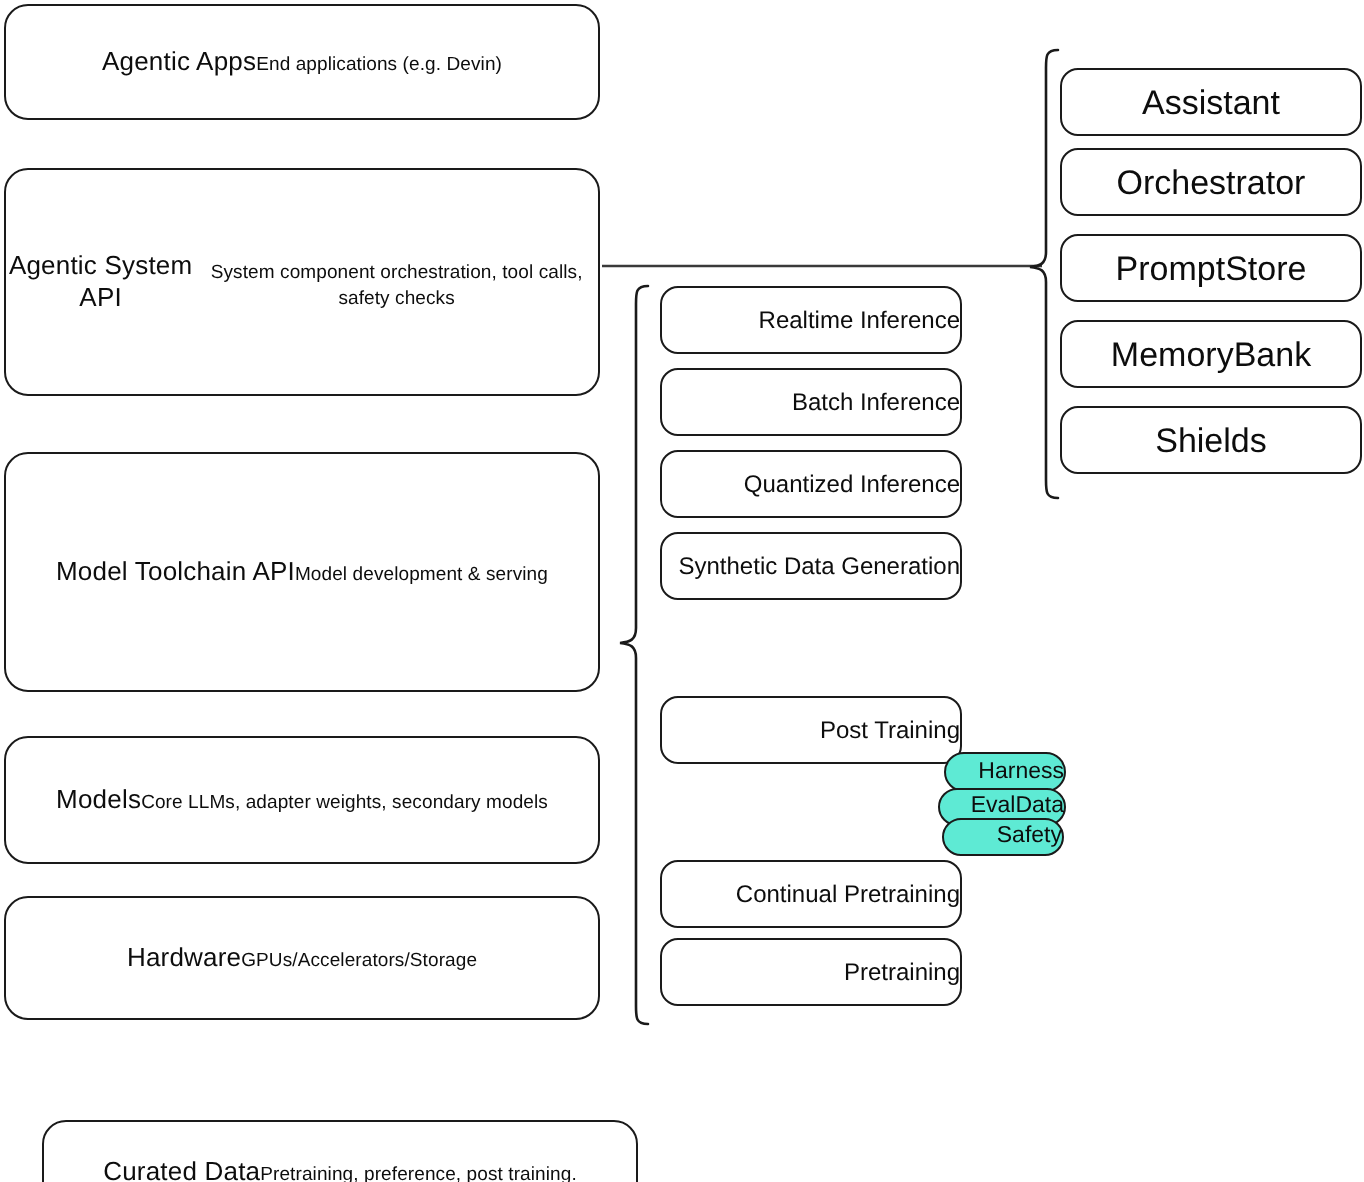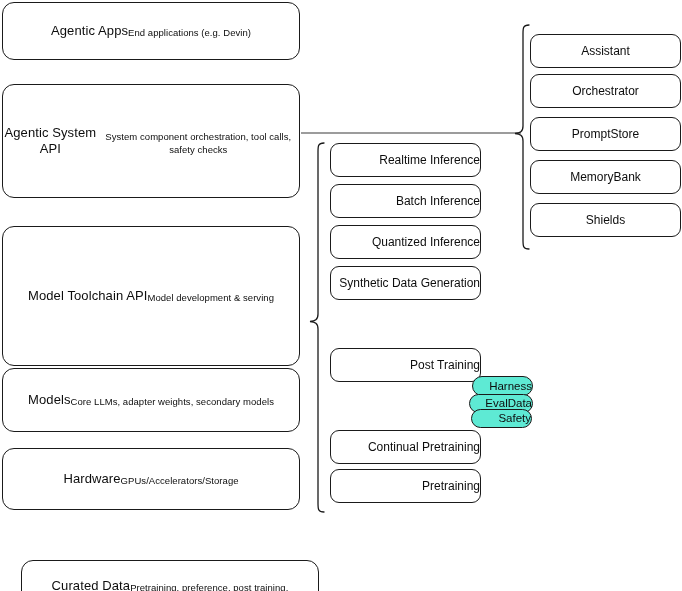--- a/index.html
+++ b/index.html
@@ -65,21 +65,21 @@
   }
 
   
   .right {
     left: 530px;
     width: 151px;
     height: 34px;
     border-radius: 9px;
   }
   .right .title {
-    font-size: 12px;
+    font-size: 17px;
     line-height: 15px;
   }
 
   
   .pill {
     position: absolute;
     box-sizing: border-box;
     border: 1.2px solid #1a1a1a;
     border-radius: 11px;
     background: #5eead4;
@@ -111,21 +111,21 @@
   <div class="box layer" style="top:2px;height:58px;">
     <div class="title">Agentic Apps</div>
     <div class="subtitle">End applications (e.g. Devin)</div>
   </div>
 
   <div class="box layer" style="top:84px;height:114px;">
     <div class="title">Agentic System API</div>
     <div class="subtitle">System component orchestration, tool calls, safety checks</div>
   </div>
 
-  <div class="box layer" style="top:226px;height:140px;">
+  <div class="box layer" style="top:226px;height:120px;">
     <div class="title">Model Toolchain API</div>
     <div class="subtitle">Model development &amp; serving</div>
   </div>
 
   <div class="box layer" style="top:368px;height:64px;">
     <div class="title">Models</div>
     <div class="subtitle">Core LLMs, adapter weights, secondary models</div>
   </div>
 
   <div class="box layer" style="top:448px;height:62px;">

